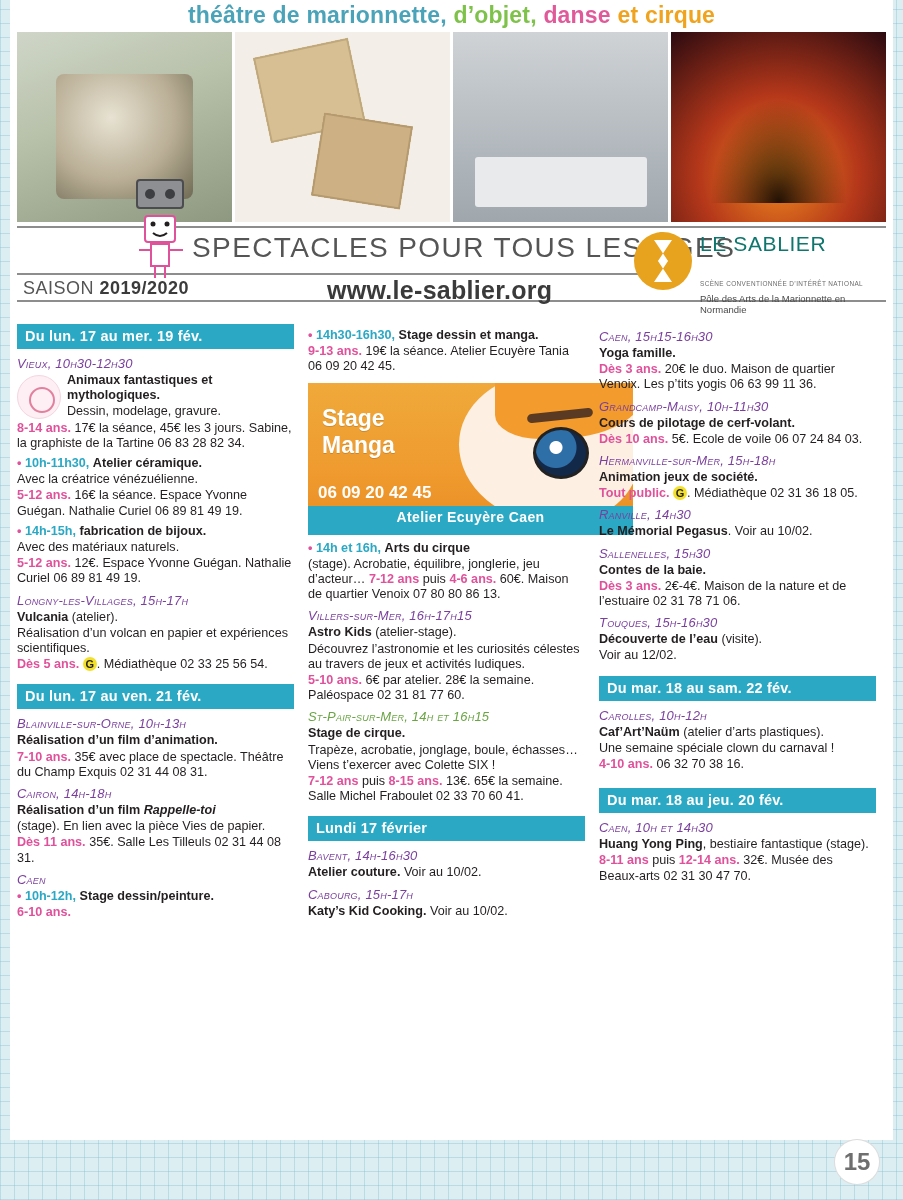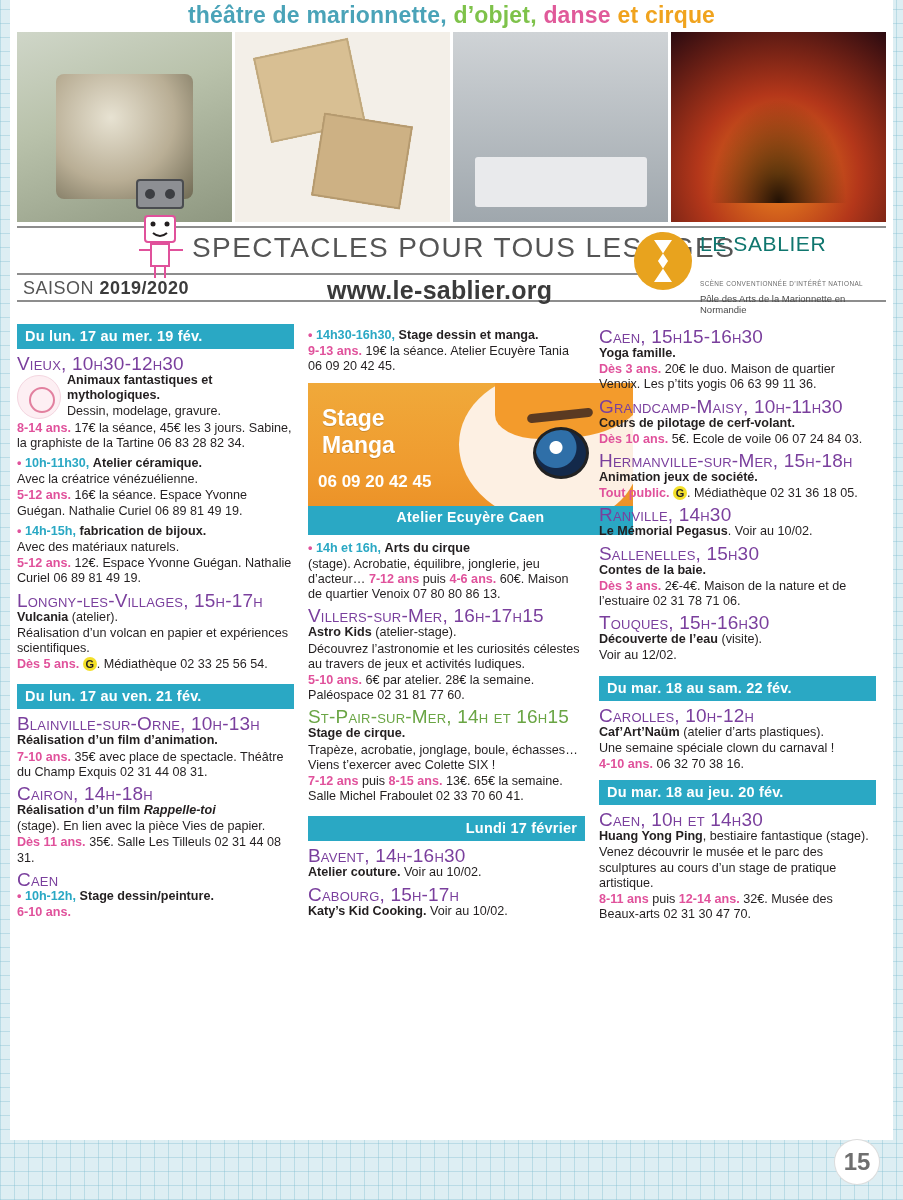--- a/index.html
+++ b/index.html
@@ -89,24 +89,24 @@
   .columns {
     position:absolute; left:17px; top:322px; width:869px; height:810px;
     display:flex; gap:14px;
   }
   .col { width:277px; position:relative; }
 
   .band {
     background:#2aa8c4; color:#ffffff; font-weight:bold; font-size:14.5px;
     padding:4px 8px 5px 8px; margin: 2px 0 6px 0; letter-spacing:.2px;
   }
-  .band.center { text-align:right; }
+  .band.center { text-align:left; }
 
   .place {
-    font-size:19px; letter-spacing:.2px; margin-top:5px; line-height:17px;
+    font-size:13px; letter-spacing:.2px; margin-top:5px; line-height:17px;font-style:italic;
   }
   .pk-purple { color:#7a3f9d; }   
   .pk-green  { color:#6aa544; }
 
   .smallcaps { font-variant: small-caps; }
 
   p.body {
     font-size:12.6px; line-height:15.2px; color:#231f20; margin:1px 0 0 0;
   }
   .b { font-weight:bold; }
@@ -142,21 +142,21 @@
     position:absolute; right:44px; top:44px; width:56px; height:52px; border-radius:50%;
     background: radial-gradient(circle at 40% 38%, #ffffff 0 6px, #2f6fa8 7px 20px, #13294a 21px 26px);
     border:3px solid #222;
   }
   .manga-brow{ position:absolute; right:40px; top:28px; width:66px; height:9px; background:#5a3a22; border-radius:6px; transform:rotate(-6deg);}
   .manga-hair{ position:absolute; right:-12px; top:-24px; width:150px; height:80px; background:#f39b2c; border-radius:0 0 60% 30%;}
   .manga-title {
     position:absolute; left:14px; top:22px; color:#ffffff; font-weight:bold; font-size:23px; line-height:27px;
     text-shadow:0 1px 0 rgba(0,0,0,.15);
   }
-  .manga-phone{ position:absolute; left:10px; bottom:43px; color:#ffffff; font-weight:bold; font-size:17px;}
+  .manga-phone{ position:absolute; left:10px; bottom:32px; color:#ffffff; font-weight:bold; font-size:17px;}
   .manga-sub{ position:absolute; left:0; bottom:0; width:100%; background:#2aa8c4; color:#ffffff;
     font-weight:bold; font-size:14px; text-align:center; padding:3px 0 10px 0; letter-spacing:.4px;}
 
   .page-num {
     position:absolute; right:24px; bottom:16px; width:44px; height:44px; border-radius:50%;
     background:#ffffff; color:#6f6f6f; font-size:24px; font-weight:bold;
     display:flex; align-items:center; justify-content:center;
     box-shadow:0 0 0 1px #dcdcdc;
   }
 </style>
@@ -420,27 +420,26 @@
     <p class="body">
       <span class="b">Caf’Art’Naüm</span>
       <span>(atelier d’arts plastiques).</span>
     </p>
     <p class="body">Une semaine spéciale clown du carnaval !</p>
     <p class="body">
       <span class="pink">4-10 ans.</span>
       <span>06 32 70 38 16.</span>
     </p>
 
-    <div class="band" style="margin-top:8px">Du mar. 18 au jeu. 20 fév.</div>
+    <div class="band" style="margin-top:16px">Du mar. 18 au jeu. 20 fév.</div>
 
     <div class="place pk-purple smallcaps">Caen, 10h et 14h30</div>
     <p class="body">
       <span class="b">Huang Yong Ping</span><span>, bestiaire fantastique (stage).</span>
     </p>
-    <p class="body">Venez découvrir le musée et le parc des sculptures au cours d’un stage de pratique artistique.</p>
     <p class="body">
       <span class="pink">8-11 ans</span>
       <span>puis</span>
       <span class="pink">12-14 ans.</span>
       <span>32€. Musée des Beaux-arts 02 31 30 47 70.</span>
     </p>
   </div>
 </div>
 
 <div class="page-num">15</div>

